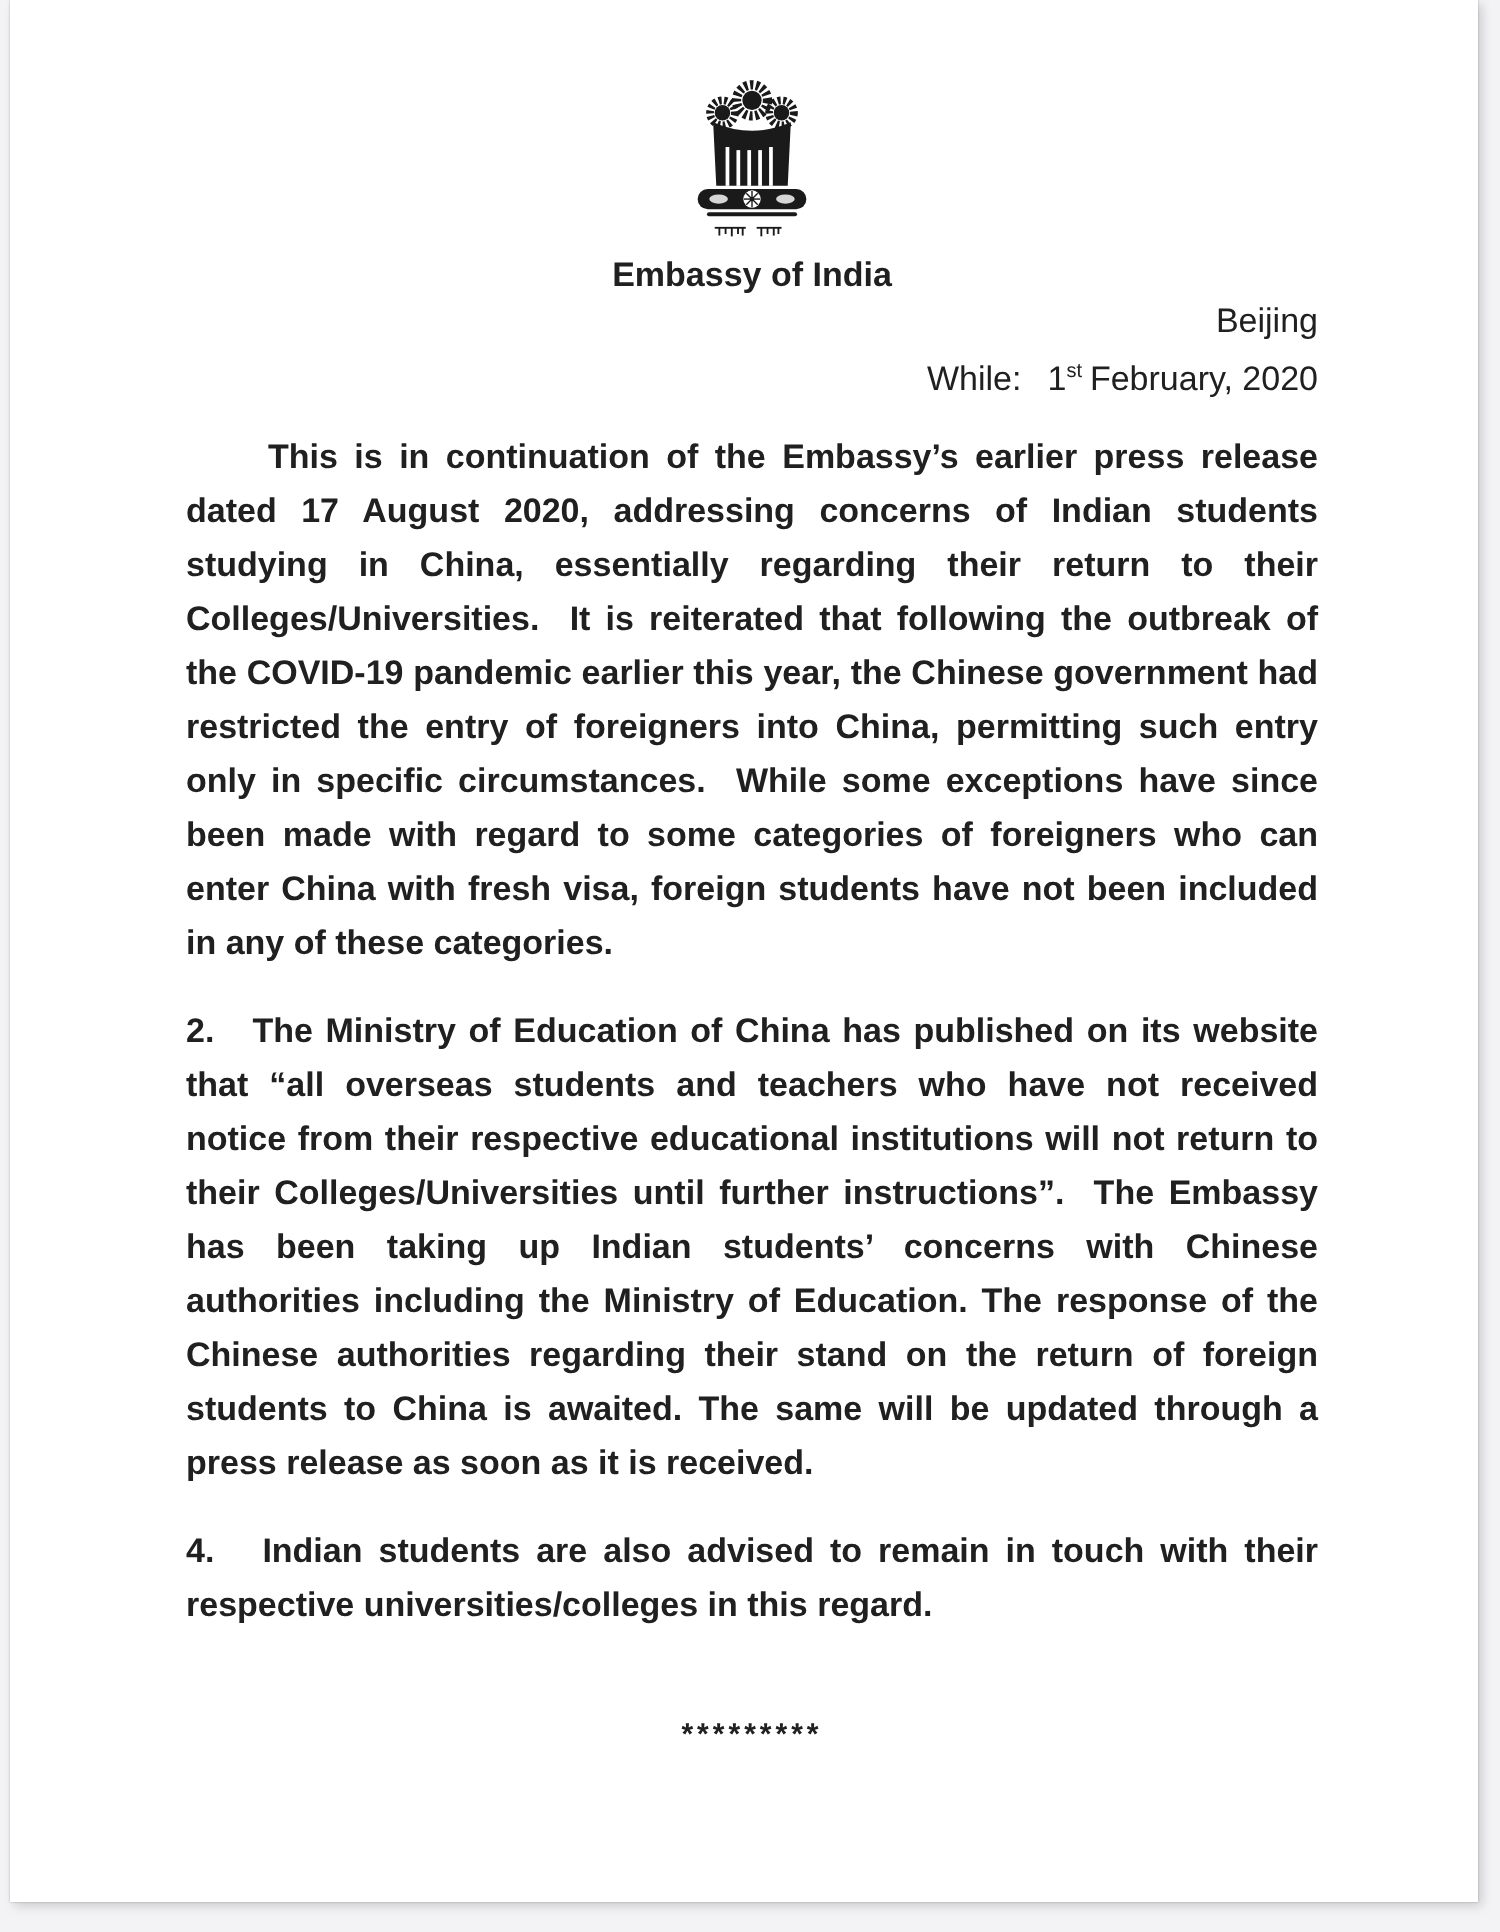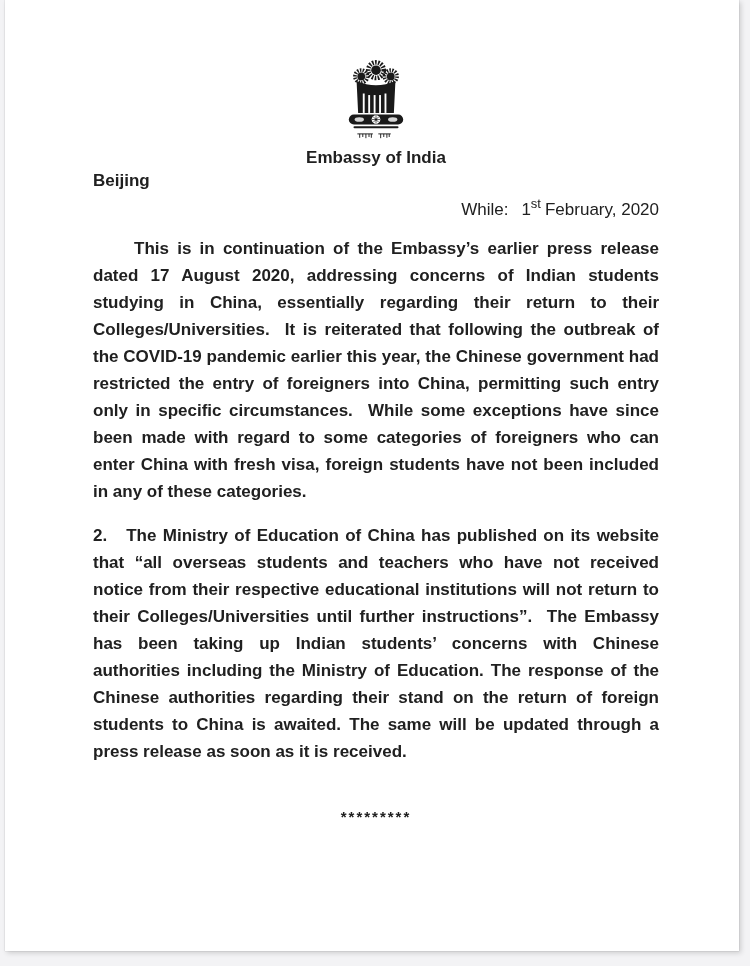--- a/index.html
+++ b/index.html
@@ -25,49 +25,48 @@
     height: 951px;
     background: #ffffff;
     box-shadow: 2px 2px 5px rgba(0,0,0,0.16), 0 0 1px rgba(0,0,0,0.25);
   }
   .content {
     padding: 37px 37px 0 88px;
     width: 566px;
     color: #202020;
     font-size: 17px;
     line-height: 27px;
-    margin-top: 20px;
   }
   .emblem-wrap {
     text-align: center;
     line-height: 0;
   }
   .org-name {
     text-align: center;
     font-weight: 700;
     font-size: 17px;
     line-height: 23px;
     margin-top: 2px;
   }
   .org-city {
-    text-align: left;
-    font-weight: 700;
+    text-align: right;
+    font-weight: 400;
     font-size: 17px;
     line-height: 23px;
   }
   .dateline {
     text-align: right;
     margin-top: 6px;
     font-size: 17px;
     line-height: 24px;
     white-space: nowrap;
   }
   .date-label { margin-right: 13px; }
   .dateline sup {
-    font-size: 13px;
+    font-size: 10px;
     line-height: 0;
     vertical-align: super;
   }
   .date-rest { margin-left: 4px; }
   p.para {
     margin: 0 0 17px 0;
     text-align: justify;
     font-weight: bold;
   }
   p.first {
@@ -147,18 +146,19 @@
         </svg>
       </div>
 
       <div class="org-name">Embassy of India</div>
       <div class="org-city">Beijing</div>
 
       <div class="dateline"><span class="date-label">While:</span><span>1</span><sup>st</sup><span class="date-rest">February, 2020</span></div>
 
       <p class="para first">This is in continuation of the Embassy’s earlier press release dated 17 August 2020, addressing concerns of Indian students studying in China, essentially regarding their return to their Colleges/Universities. &nbsp;It is reiterated that following the outbreak of the COVID-19 pandemic earlier this year, the Chinese government had restricted the entry of foreigners into China, permitting such entry only in specific circumstances. &nbsp;While some exceptions have since been made with regard to some categories of foreigners who can enter China with fresh visa, foreign students have not been included in any of these categories.</p>
       <p class="para">2.&nbsp;&nbsp; The Ministry of Education of China has published on its website that “all overseas students and teachers who have not received notice from their respective educational institutions will not return to their Colleges/Universities until further instructions”. &nbsp;The Embassy has been taking up Indian students’ concerns with Chinese authorities including the Ministry of Education. The response of the Chinese authorities regarding their stand on the return of foreign students to China is awaited. The same will be updated through a press release as soon as it is received.</p>
+      <p class="para">4.&nbsp;&nbsp; Indian students are also advised to remain in touch with their respective universities/colleges in this regard.</p>
 
       <div class="separator">*********</div>
 
     </div>
   </div>
 </div>
 
 </body></html>

